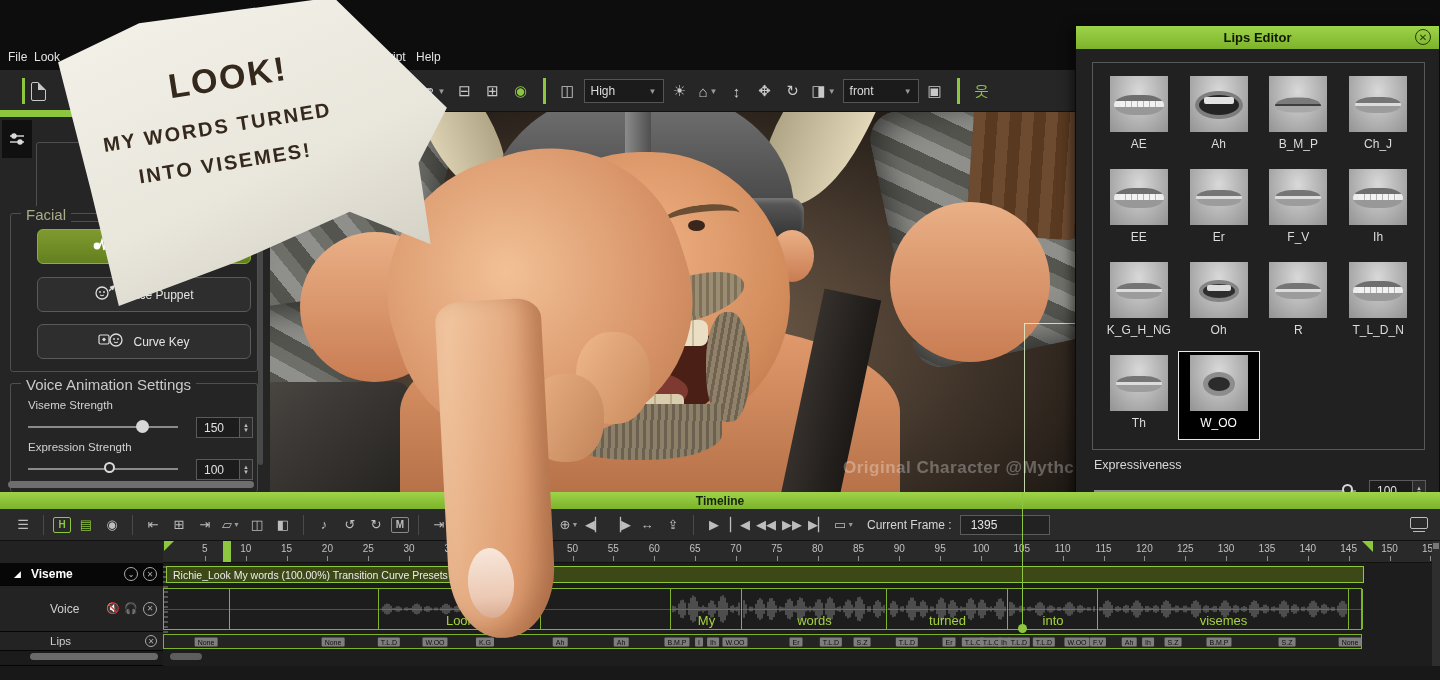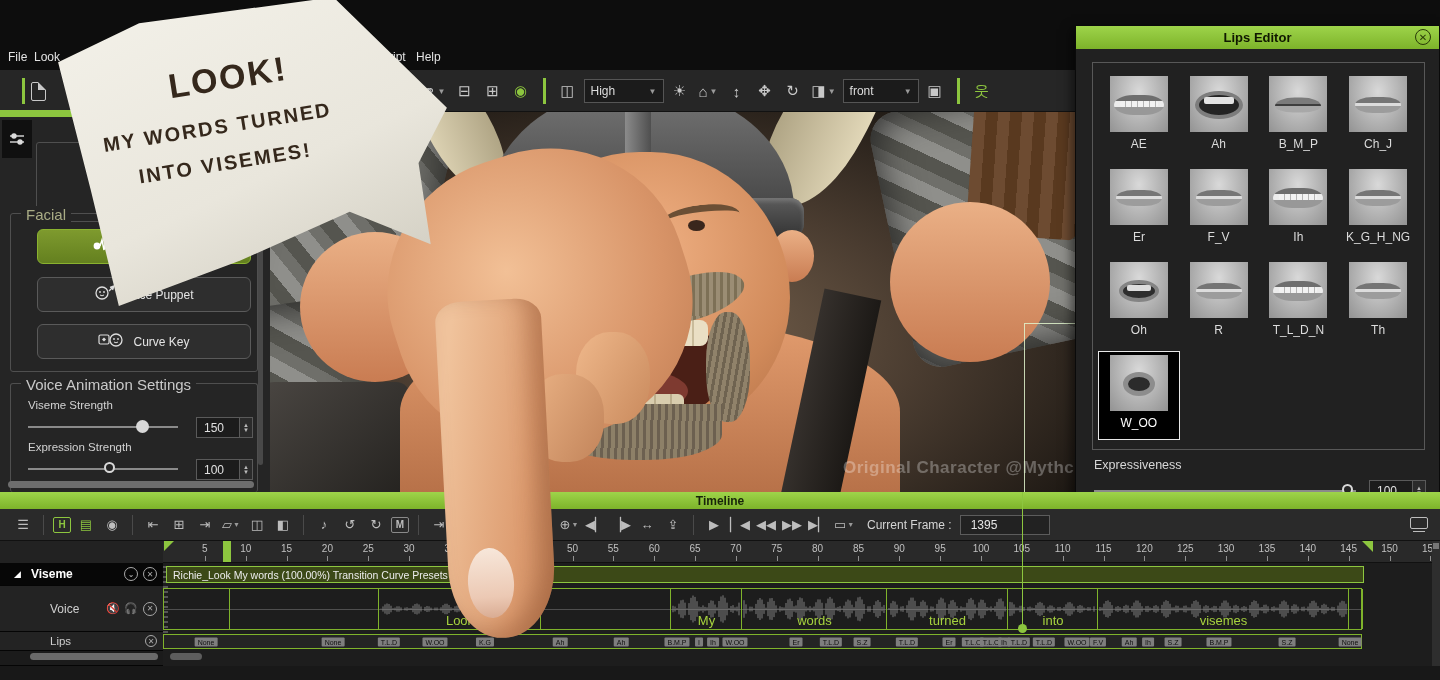--- a/index.html
+++ b/index.html
@@ -326,20 +326,28 @@
           </div>
           <div class="vlabel">B_M_P</div>
         </div>
         <div class="vcell">
           <div class="mouth">
             <div class="sh-slight" style="position: absolute; inset: 0px;">
               <div class="lips"></div>
             </div>
           </div>
           <div class="vlabel">Ch_J</div>
+        </div>
+        <div class="vcell">
+          <div class="mouth">
+            <div class="sh-teeth" style="position: absolute; inset: 0px;">
+              <div class="lips"></div>
+            </div>
+          </div>
+          <div class="vlabel">EE</div>
         </div>
         <div class="vcell">
           <div class="mouth">
             <div class="sh-slight" style="position: absolute; inset: 0px;">
               <div class="lips"></div>
             </div>
           </div>
           <div class="vlabel">Er</div>
         </div>
         <div class="vcell">

